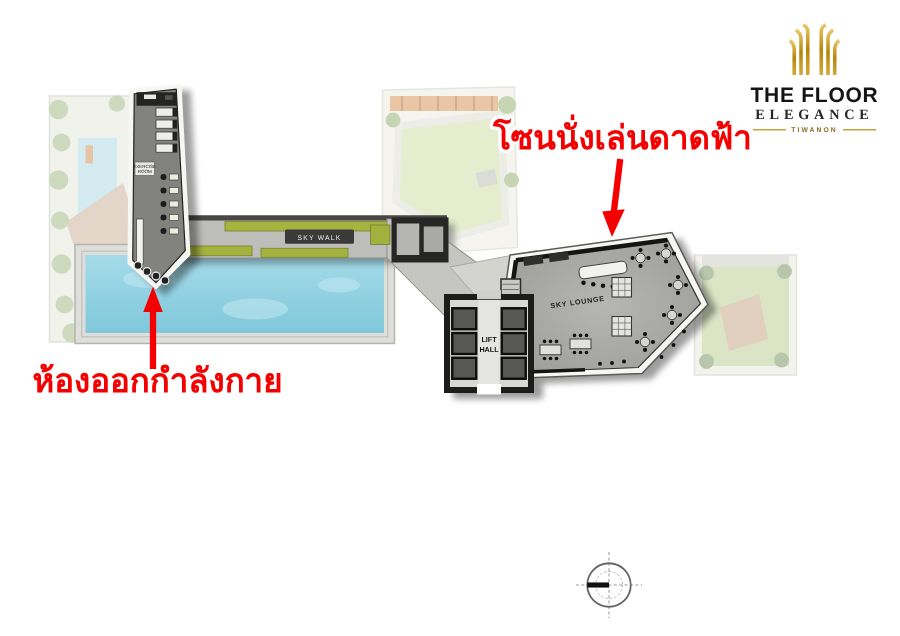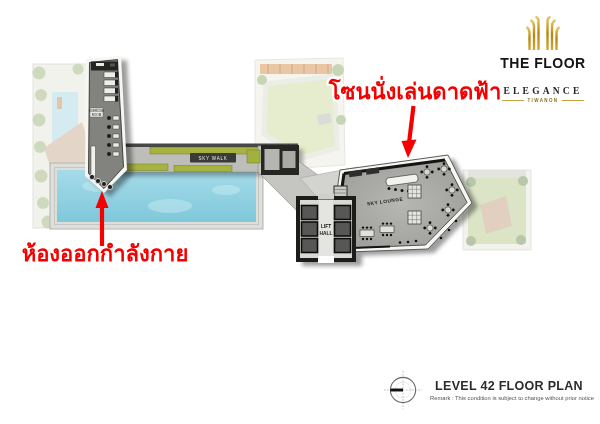--- a/index.html
+++ b/index.html
@@ -5,21 +5,21 @@
   html,body{margin:0;padding:0;background:#fff;}
   .stage{position:relative;width:600px;height:424px;background:#fff;overflow:hidden;
          font-family:"Liberation Sans","DejaVu Sans",sans-serif;}
   .plan-svg{position:absolute;left:0;top:0;width:600px;height:424px;}
 
   
   .logo{position:absolute;left:496px;top:13px;width:94px;text-align:center;}
   .logo-tree{display:block;margin:0 auto;}
   .logo-name{font-weight:bold;font-size:14px;letter-spacing:.5px;color:#141414;margin-top:2px;}
   .logo-tagline{font-family:"Liberation Serif","DejaVu Serif",serif;font-size:9.5px;
-                letter-spacing:3.2px;color:#262626;margin-top:15px;font-weight:600;}
+                letter-spacing:3.2px;color:#262626;margin-top:1px;font-weight:600;}
   .logo-loc{display:flex;align-items:center;gap:3px;margin-top:2px;padding:0 6px;}
   .logo-loc .gold-line{flex:1;height:1.6px;background:#c7a23a;}
   .logo-loc .loc-text{font-size:4.5px;font-weight:bold;color:#8a6d20;letter-spacing:1.4px;}
 
   
   .title-block{position:absolute;left:383px;top:367px;width:205px;display:flex;align-items:center;gap:7px;}
   .tb-text{width:158px;text-align:center;}
   .tb-title{font-weight:bold;font-size:12.5px;color:#2b2b2b;letter-spacing:.3px;white-space:nowrap;}
   .tb-remark{font-size:5.8px;color:#555;margin-top:1.5px;white-space:nowrap;}
 
@@ -395,19 +395,15 @@
   </div>
 
   <div class="title-block">
     <svg width="46" height="46" viewBox="0 0 46 46">
       <line x1="23" y1="1" x2="23" y2="45" stroke="#999" stroke-width="0.7" stroke-dasharray="2,1.6"></line>
       <line x1="1" y1="23" x2="45" y2="23" stroke="#999" stroke-width="0.7" stroke-dasharray="2,1.6"></line>
       <circle cx="23" cy="23" r="14.5" fill="none" stroke="#666" stroke-width="1.2"></circle>
       <circle cx="23" cy="23" r="9" fill="none" stroke="#aaa" stroke-width="0.6" stroke-dasharray="1.5,1.5"></circle>
       <rect x="8.5" y="21.3" width="14.5" height="3.4" fill="#111"></rect>
     </svg>
-    <div class="tb-text">
-      <div class="tb-title">LEVEL 42 FLOOR PLAN</div>
-      <div class="tb-remark">Remark : This condition is subject to change without prior notice</div>
-    </div>
   </div>
 
 </div>
 
 </body></html>

